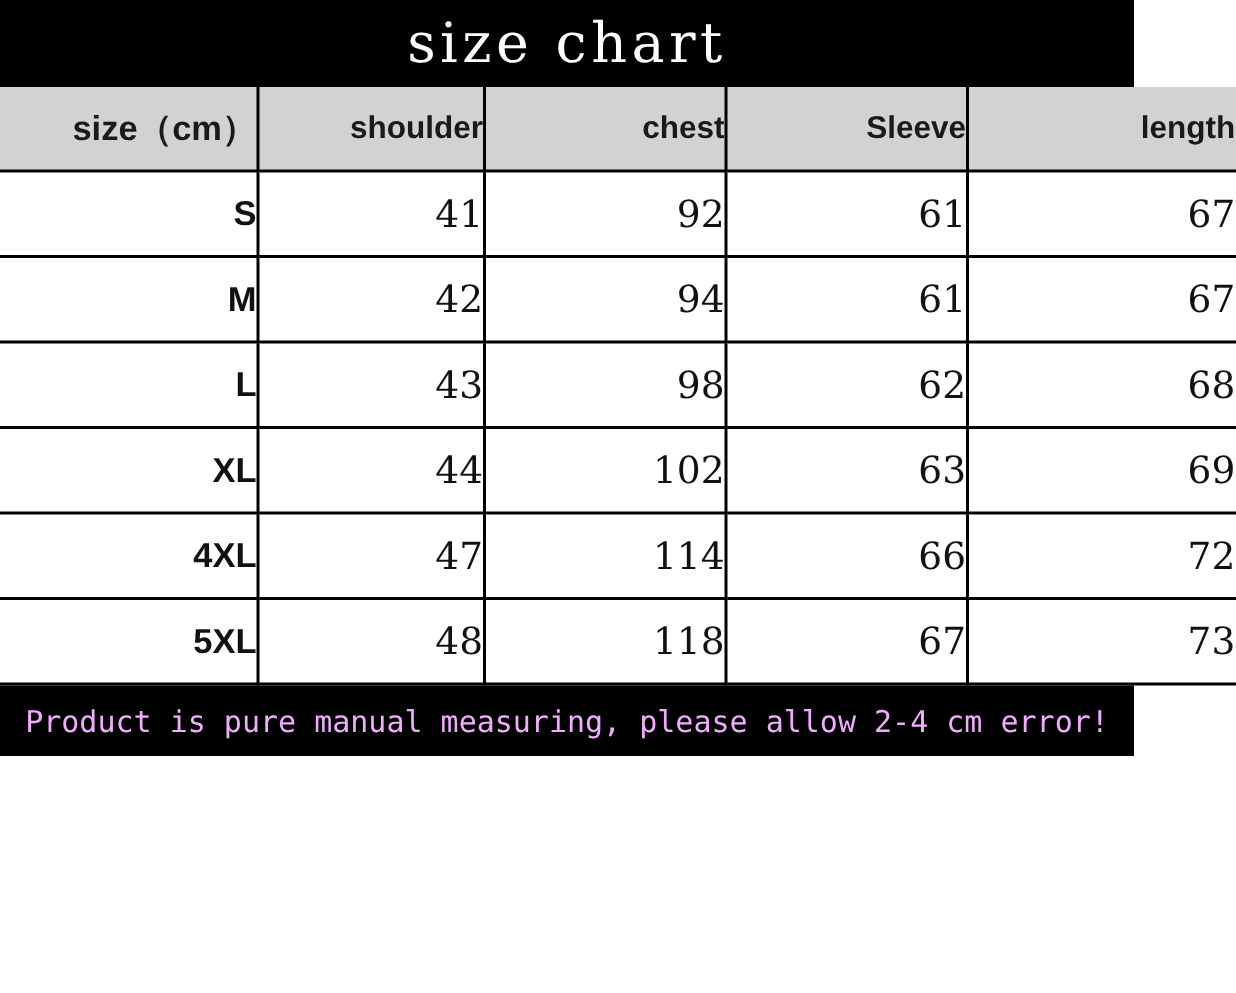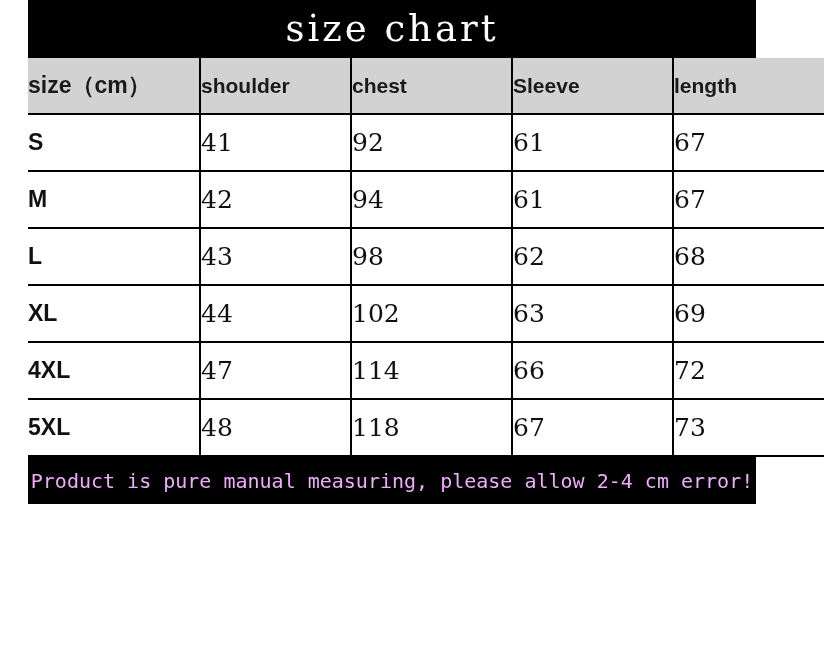--- a/index.html
+++ b/index.html
@@ -14,21 +14,20 @@
     overflow: hidden;
     font-family: "Liberation Sans", sans-serif;
   }
 
   #chart-root {
     position: relative;
     width: 756px;
     height: 662px;
     background: #ffffff;
     box-sizing: border-box;
-    padding-left: 28px;
   }
 
   
   .title-band {
     height: 58px;
     background: #000000;
     display: flex;
     align-items: center;
     justify-content: center;
     overflow: hidden;
@@ -52,21 +51,21 @@
   table.size-table col.c0 { width: 172px; }
   table.size-table col.c1 { width: 151px; }
   table.size-table col.c2 { width: 161px; }
   table.size-table col.c3 { width: 161px; }
   table.size-table col.c4 { width: 179px; }
 
   table.size-table th,
   table.size-table td {
     border-right: 2px solid #000000;
     border-bottom: 2px solid #000000;
-    text-align: left;
+    text-align: right;
     vertical-align: middle;
     padding: 0;
   }
   table.size-table th:last-child,
   table.size-table td:last-child {
     border-right: 1px solid #b8b8b8;
   }
 
   thead th {
     height: 55px;

